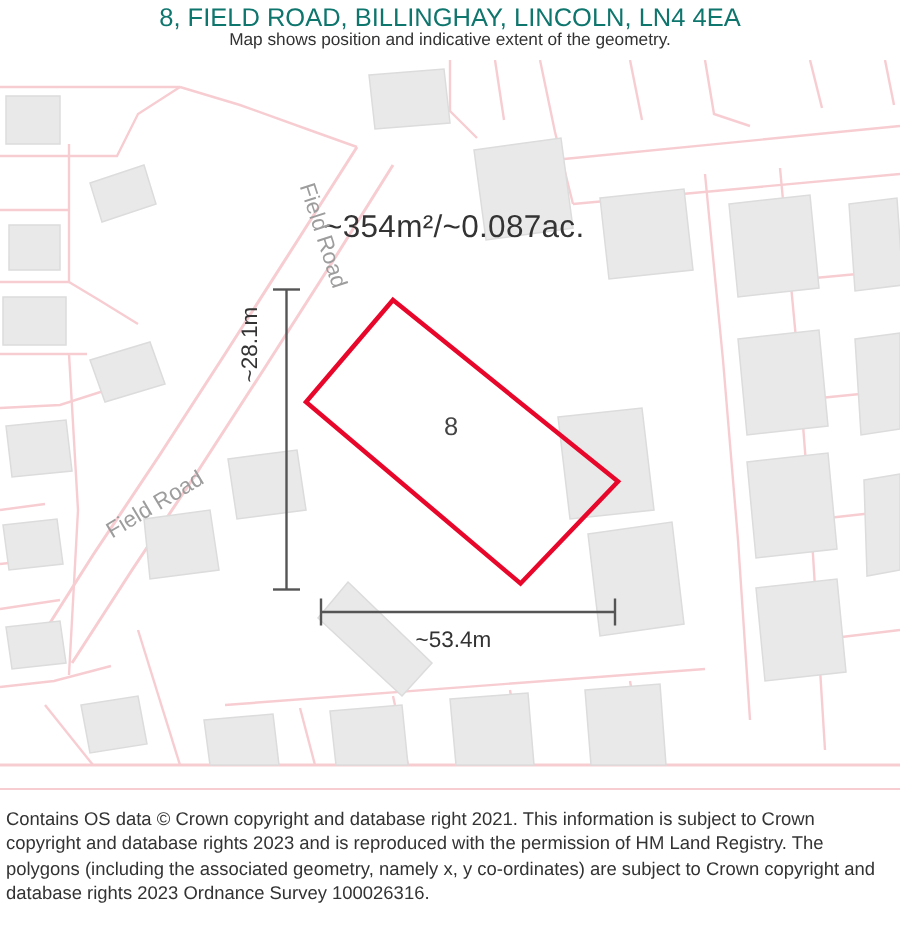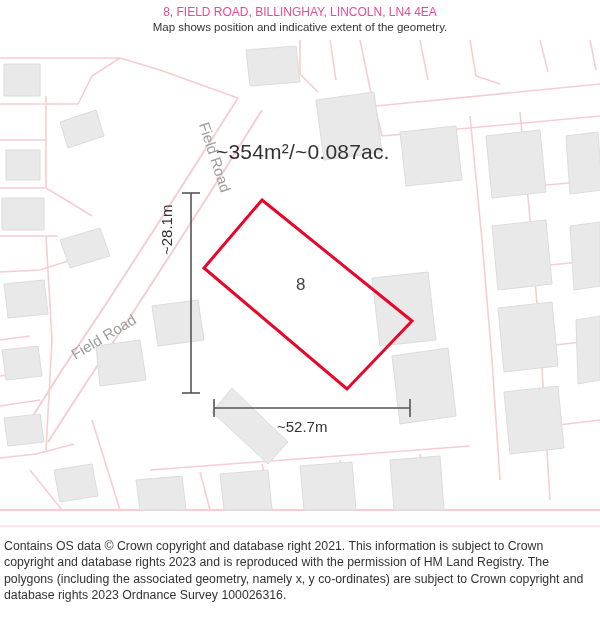--- a/index.html
+++ b/index.html
@@ -24,22 +24,22 @@
   .header {
     position: absolute;
     top: 0; left: 0;
     width: 600px;
     height: 40px;
     text-align: center;
     padding-top: 4px;
     box-sizing: border-box;
   }
   .header .title {
-    font-size: 12px;
-    color: #ec4899;
+    font-size: 17px;
+    color: #0f766e;
     line-height: 16px;
     white-space: nowrap;
   }
   .header .subtitle {
     font-size: 11.5px;
     color: #333;
     line-height: 15px;
     white-space: nowrap;
   }
   
@@ -241,21 +241,21 @@
         <line x1="182" y1="353" x2="200" y2="353"></line>
 
         <line x1="214" y1="368" x2="410" y2="368"></line>
         <line x1="214" y1="359" x2="214" y2="377"></line>
         <line x1="410" y1="359" x2="410" y2="377"></line>
       </g>
     </svg>
 
     <div class="area-label">~354m²/~0.087ac.</div>
     <div class="plot-number">8</div>
-    <div class="dim-horizontal">~52.7m</div>
+    <div class="dim-horizontal">~53.4m</div>
     <div class="dim-vertical">~28.1m</div>
     <div class="street-label street-1">Field Road</div>
     <div class="street-label street-2">Field Road</div>
   </div>
 
   <div class="footer">
     <p>Contains OS data © Crown copyright and database right 2021. This information is subject to Crown copyright and database rights 2023 and is reproduced with the permission of HM Land Registry. The polygons (including the associated geometry, namely x, y co-ordinates) are subject to Crown copyright and database rights 2023 Ordnance Survey 100026316.</p>
   </div>
 
 </div>

